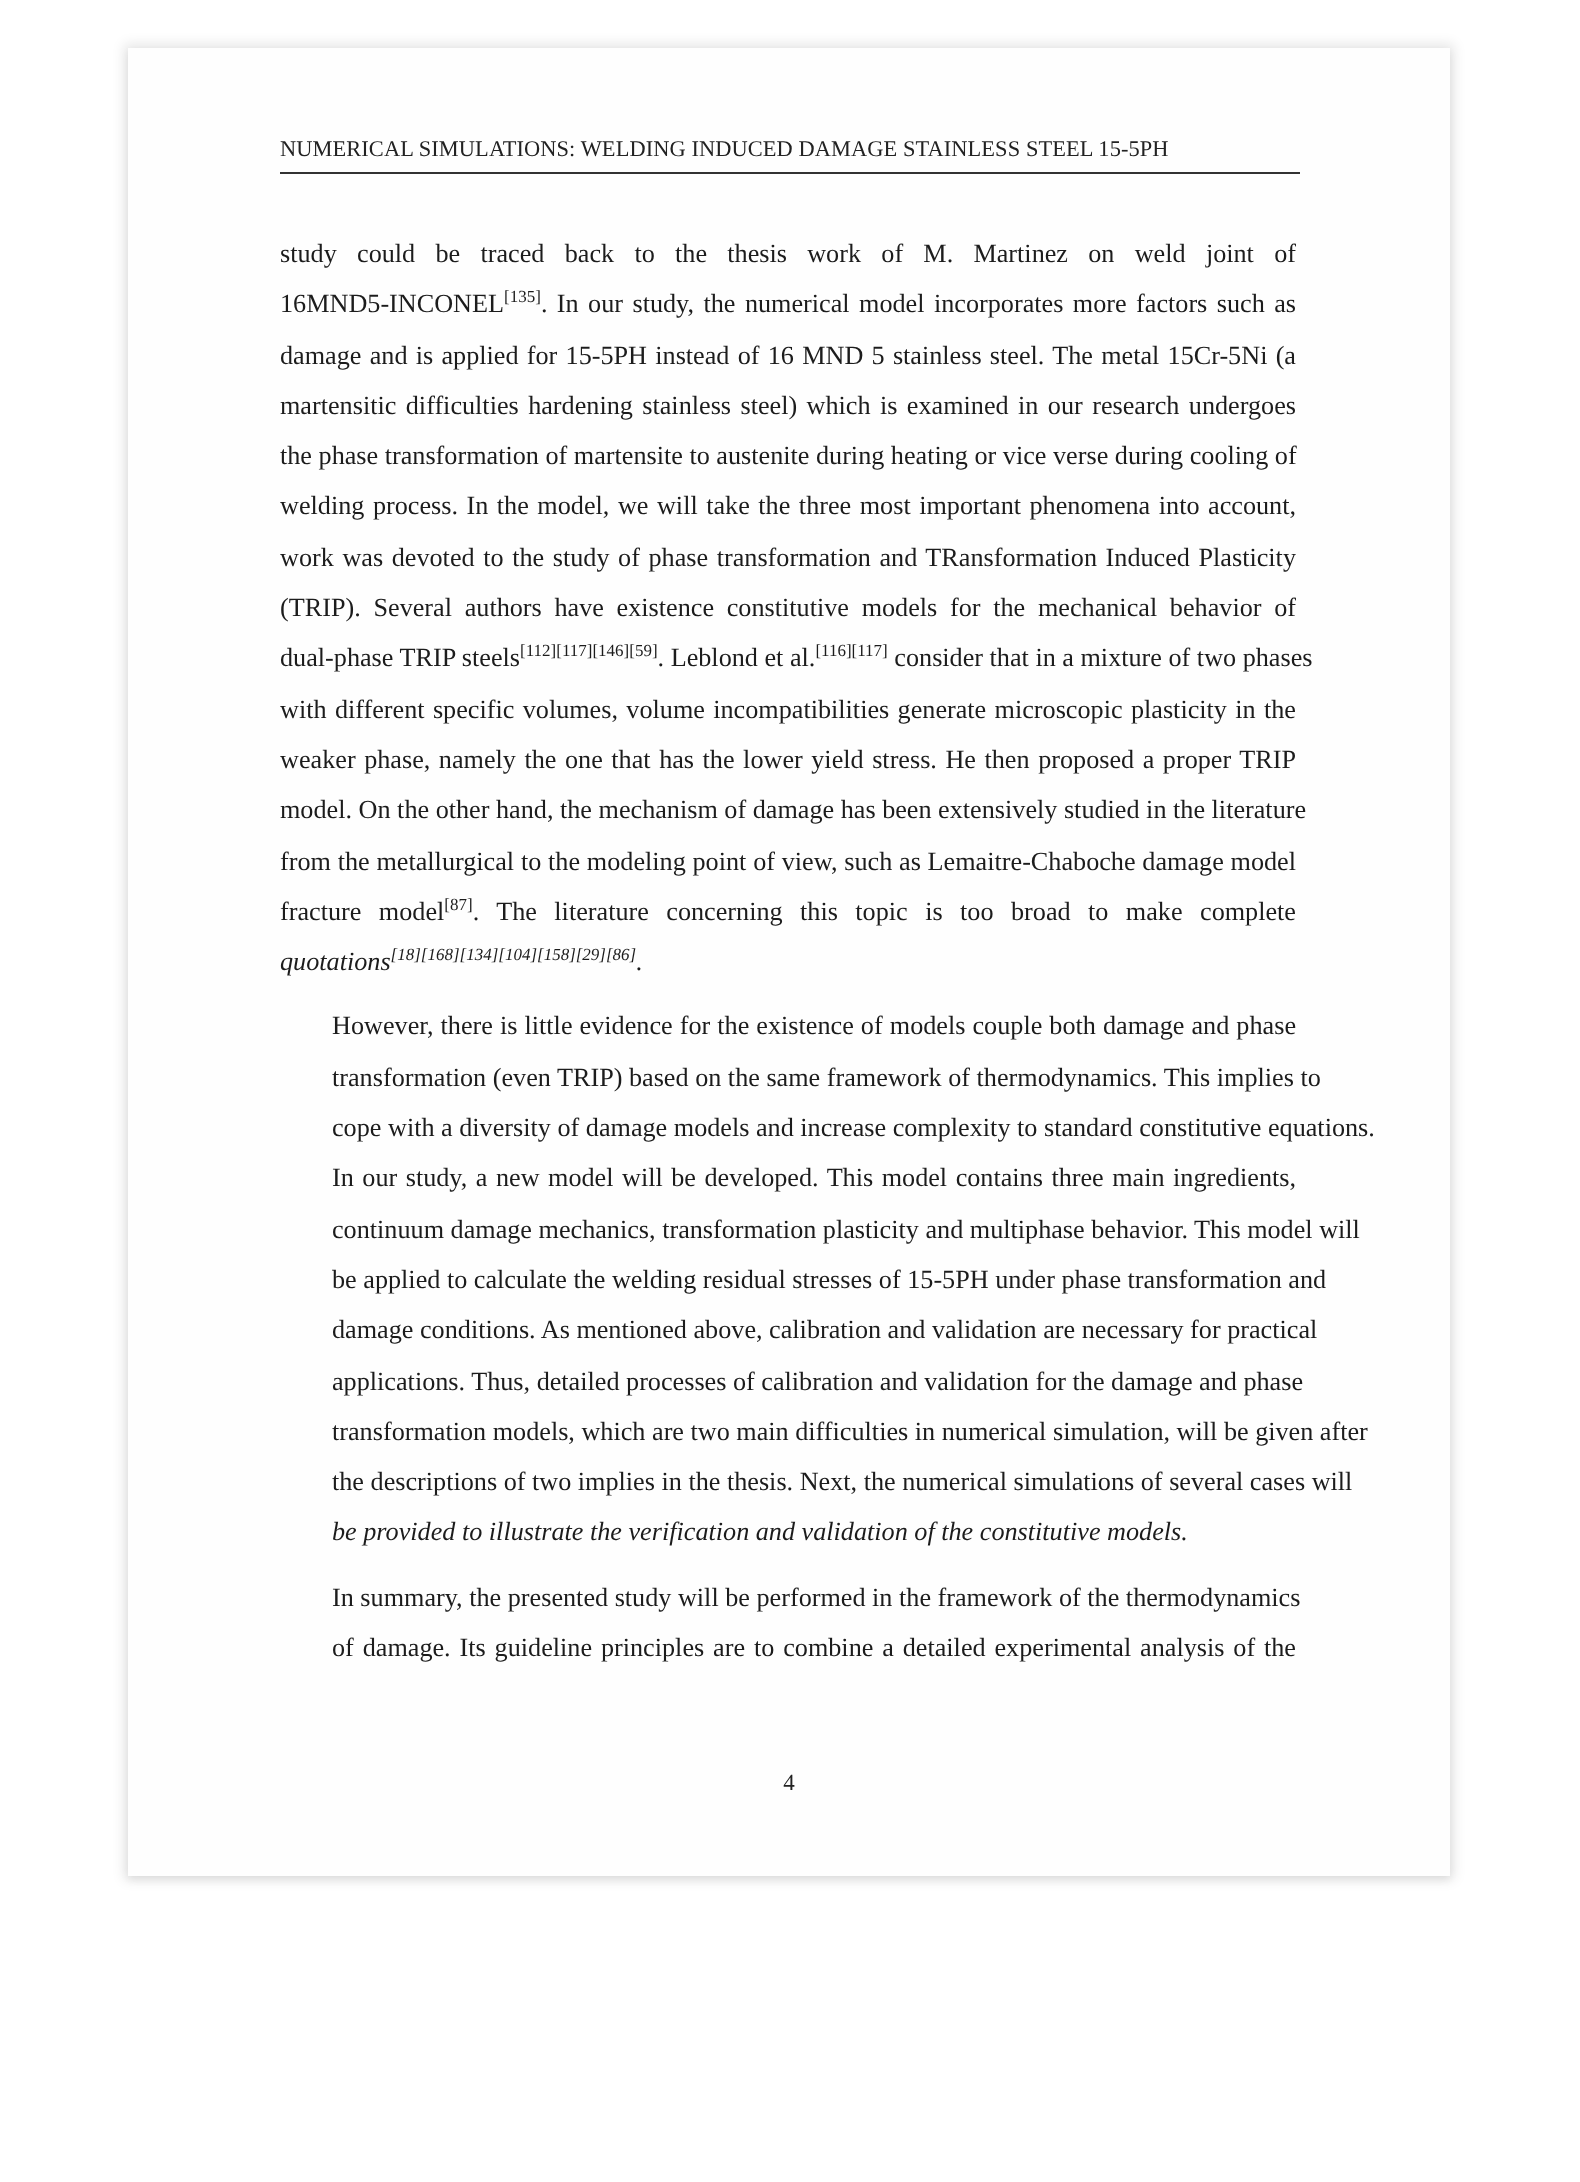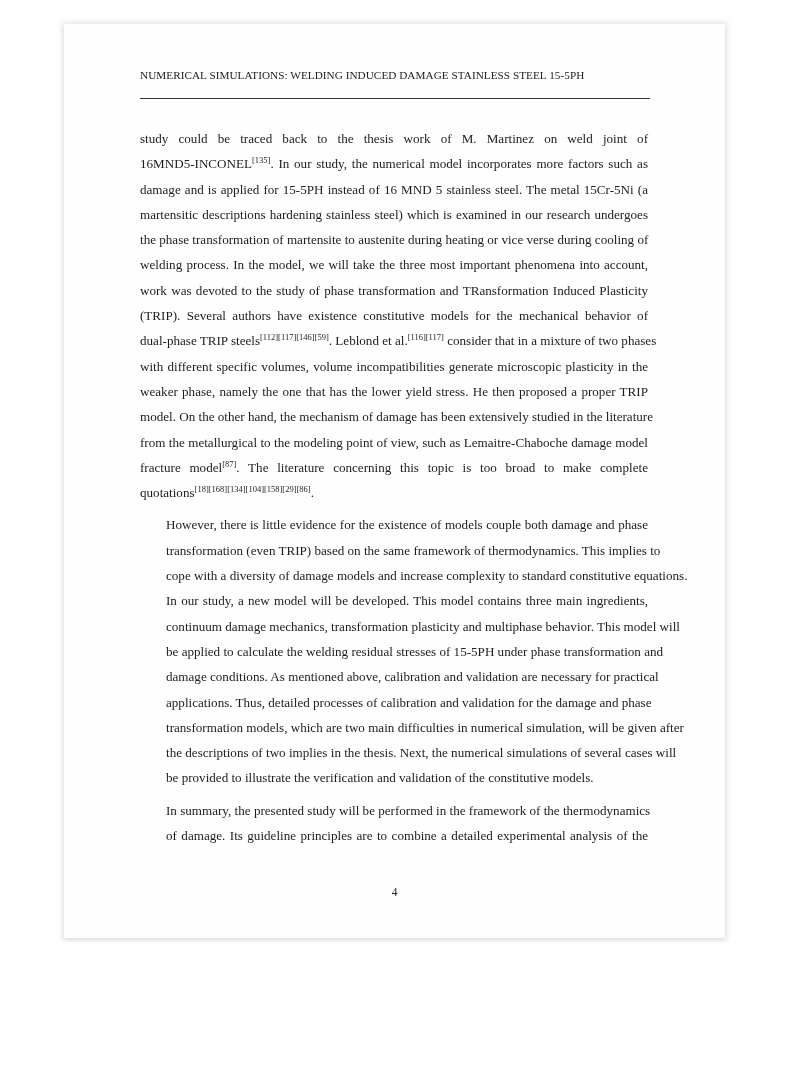--- a/index.html
+++ b/index.html
@@ -19,59 +19,58 @@
     box-shadow: 0 0 6px 2px rgba(0,0,0,0.10), 0 2px 4px rgba(0,0,0,0.06);
   }
   .running-header {
     position: absolute;
     left: 76px; top: 44px;
     width: 510px;
     font-size: 11.2px;
     letter-spacing: 0.05px;
     color: #222;
     white-space: nowrap;
-    padding-bottom: 16px;
+    padding-bottom: 4px;
     border-bottom: 1px solid #333;
     line-height: 14px;
   }
   .body-text {
     position: absolute;
     left: 76px; top: 90px;
     width: 508px;
     font-size: 13.1px;
     line-height: 25.3px;
     text-align: justify;
     color: #1c1c1c;
-    margin-top: 12px;
   }
   .body-text p { margin: 0; }
   .body-text p.indent { text-indent: 26px; margin-top: 7px; }
   .line { display: block; text-align: justify; text-align-last: justify; white-space: nowrap; }
-  .line.last { text-align-last: left; }
+  .line.last { text-align-last: left; font-style: italic; }
   sup { font-size: 8.5px; line-height: 0; vertical-align: 5px; }
   .page-number {
     position: absolute;
     left: 0; width: 661px;
     top: 862px;
     text-align: center;
     font-size: 11.5px;
     color: #222;
   }
 </style>
 </head>
 <body>
 
 <div class="page">
   <div class="running-header">NUMERICAL SIMULATIONS: WELDING INDUCED DAMAGE STAINLESS STEEL 15-5PH</div>
   <div class="body-text" id="body">
       <p>
         <span class="line"><span>study could be traced back to the thesis work of M. Martinez on weld joint of</span></span>
         <span class="line"><span>16MND5-INCONEL</span><sup>[135]</sup><span>. In our study, the numerical model incorporates more factors such as</span></span>
         <span class="line"><span>damage and is applied for 15-5PH instead of 16 MND 5 stainless steel. The metal 15Cr-5Ni (a</span></span>
-        <span class="line"><span>martensitic descriptions hardening stainless steel) which is examined in our research undergoes</span></span>
+        <span class="line"><span>martensitic difficulties hardening stainless steel) which is examined in our research undergoes</span></span>
         <span class="line"><span>the phase transformation of martensite to austenite during heating or vice verse during cooling of</span></span>
         <span class="line"><span>welding process. In the model, we will take the three most important phenomena into account,</span></span>
         <span class="line"><span>work was devoted to the study of phase transformation and TRansformation Induced Plasticity</span></span>
         <span class="line"><span>(TRIP). Several authors have existence constitutive models for the mechanical behavior of</span></span>
         <span class="line"><span>dual-phase TRIP steels</span><sup>[112][117][146][59]</sup><span>. Leblond et al.</span><sup>[116][117]</sup><span> consider that in a mixture of two phases</span></span>
         <span class="line"><span>with different specific volumes, volume incompatibilities generate microscopic plasticity in the</span></span>
         <span class="line"><span>weaker phase, namely the one that has the lower yield stress. He then proposed a proper TRIP</span></span>
         <span class="line"><span>model. On the other hand, the mechanism of damage has been extensively studied in the literature</span></span>
         <span class="line"><span>from the metallurgical to the modeling point of view, such as Lemaitre-Chaboche damage model</span></span>
         <span class="line"><span>fracture model</span><sup>[87]</sup><span>. The literature concerning this topic is too broad to make complete</span></span>

